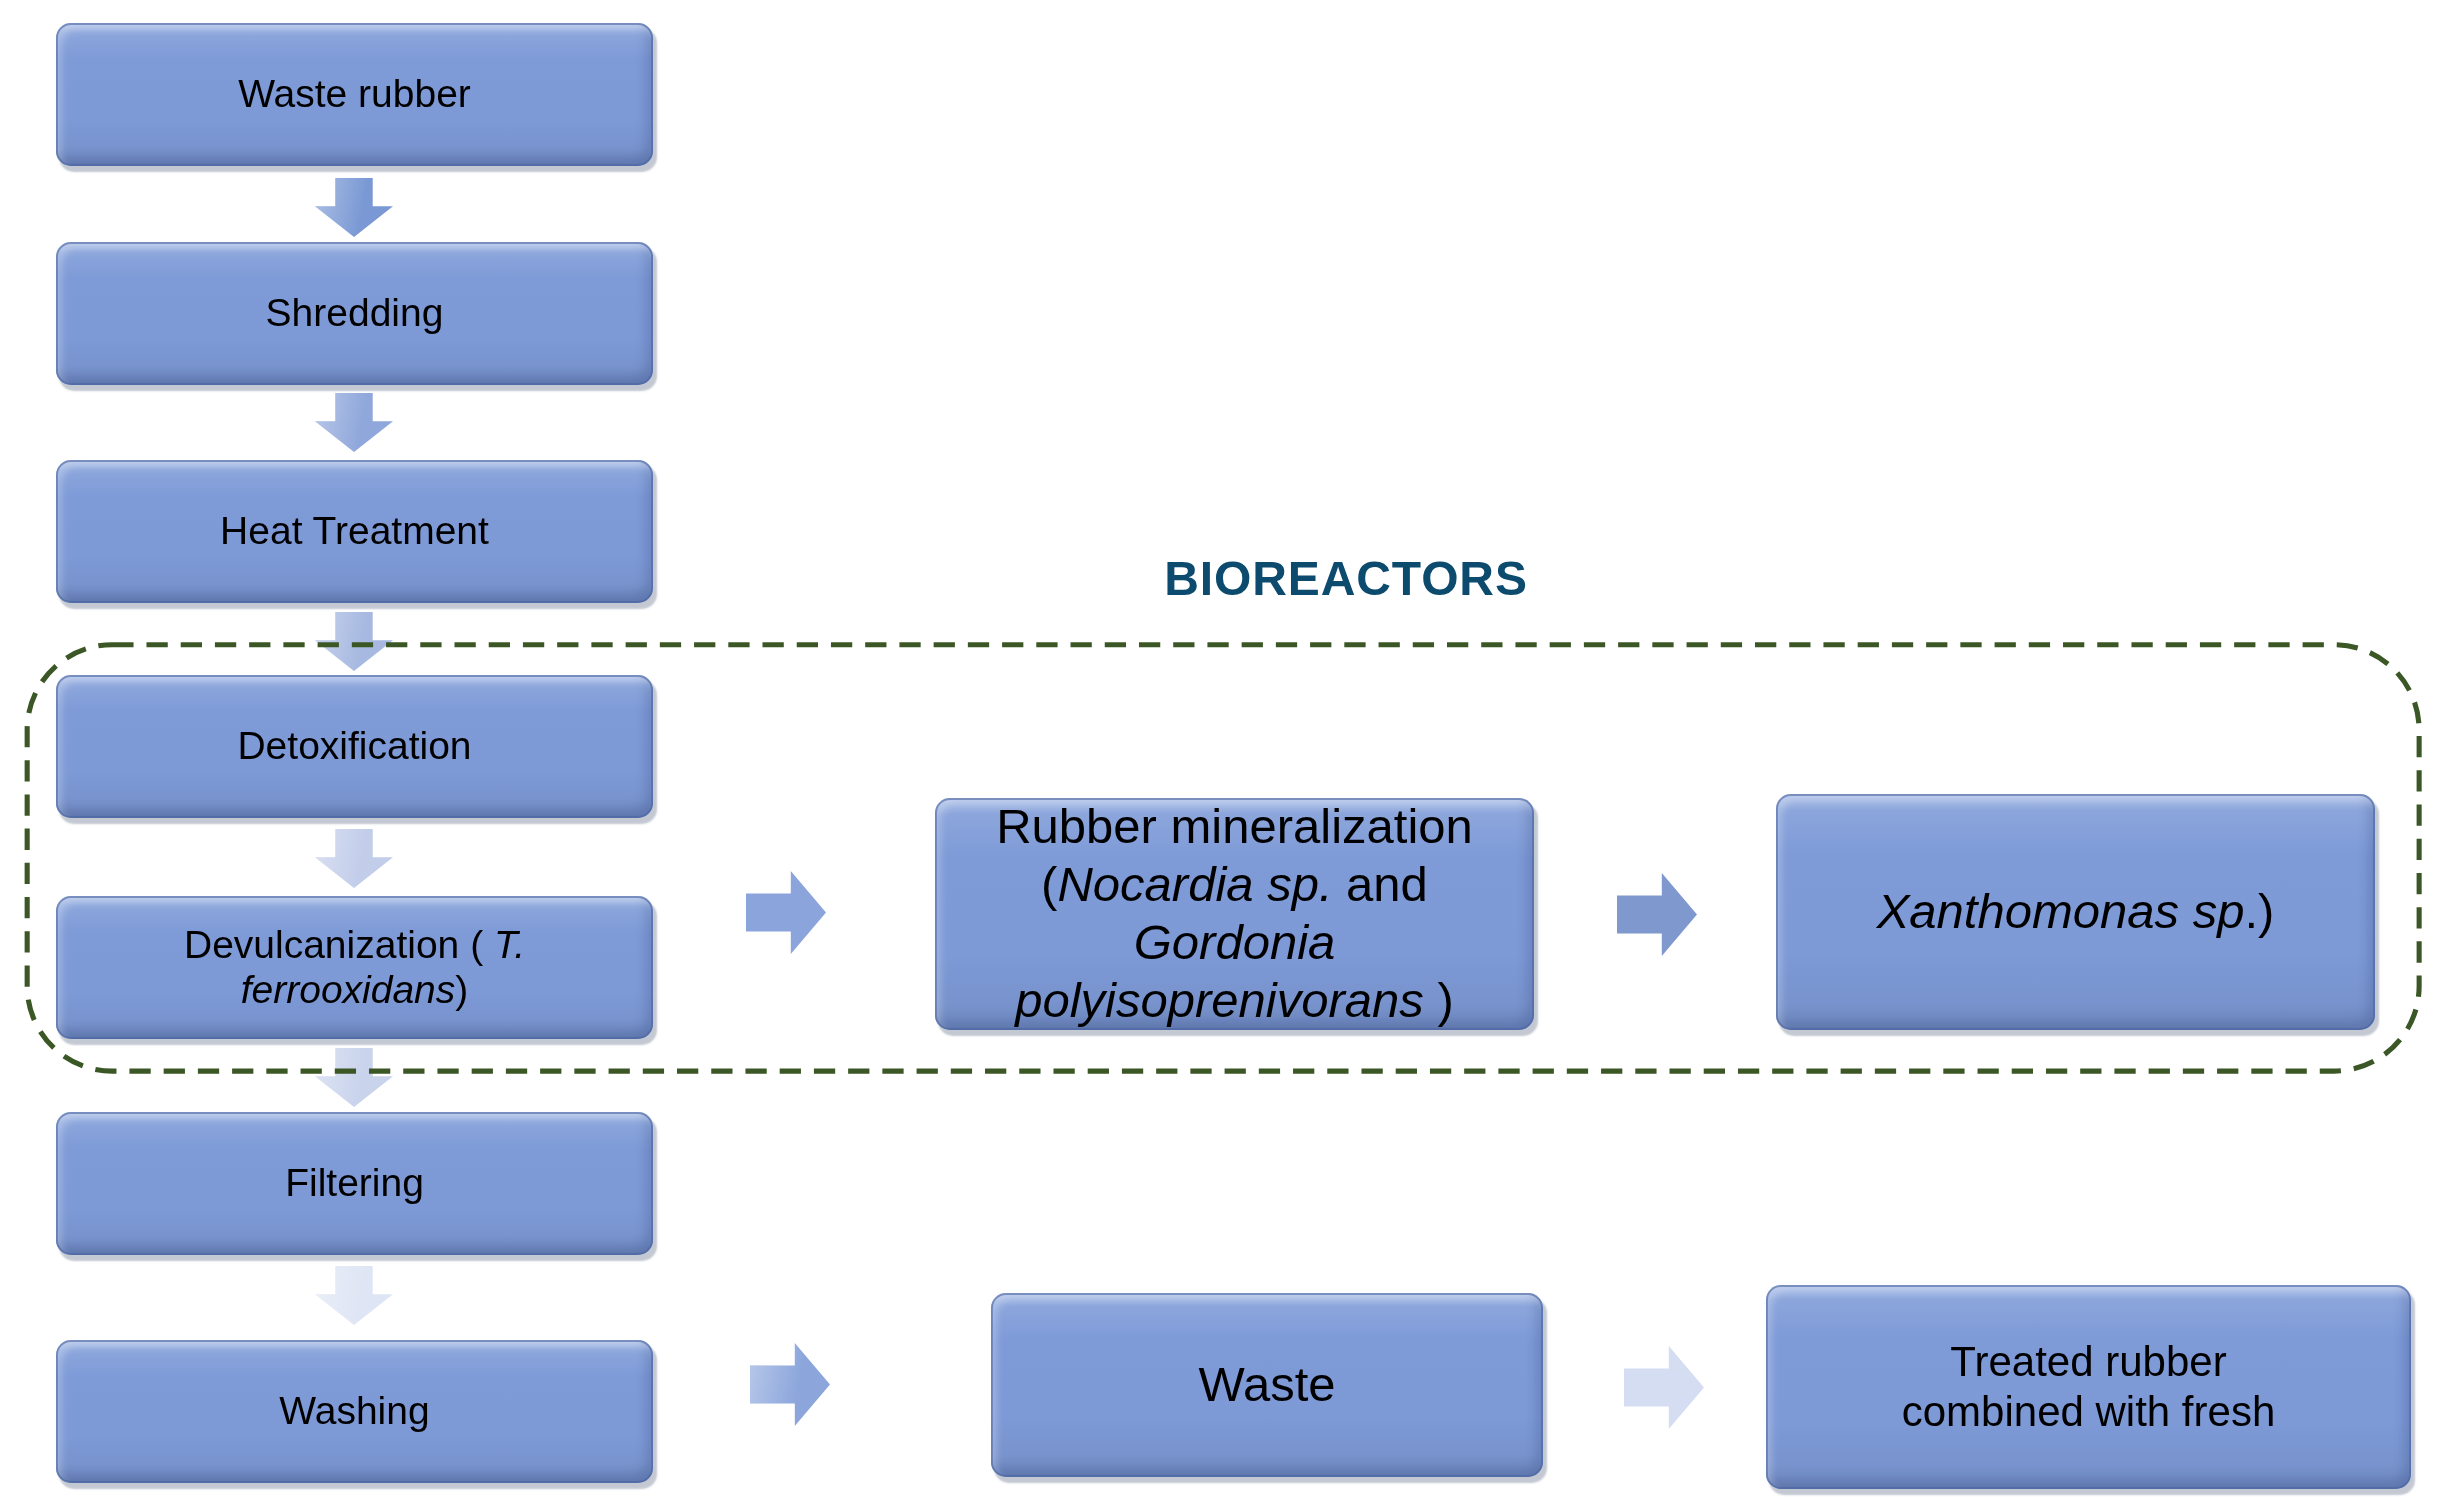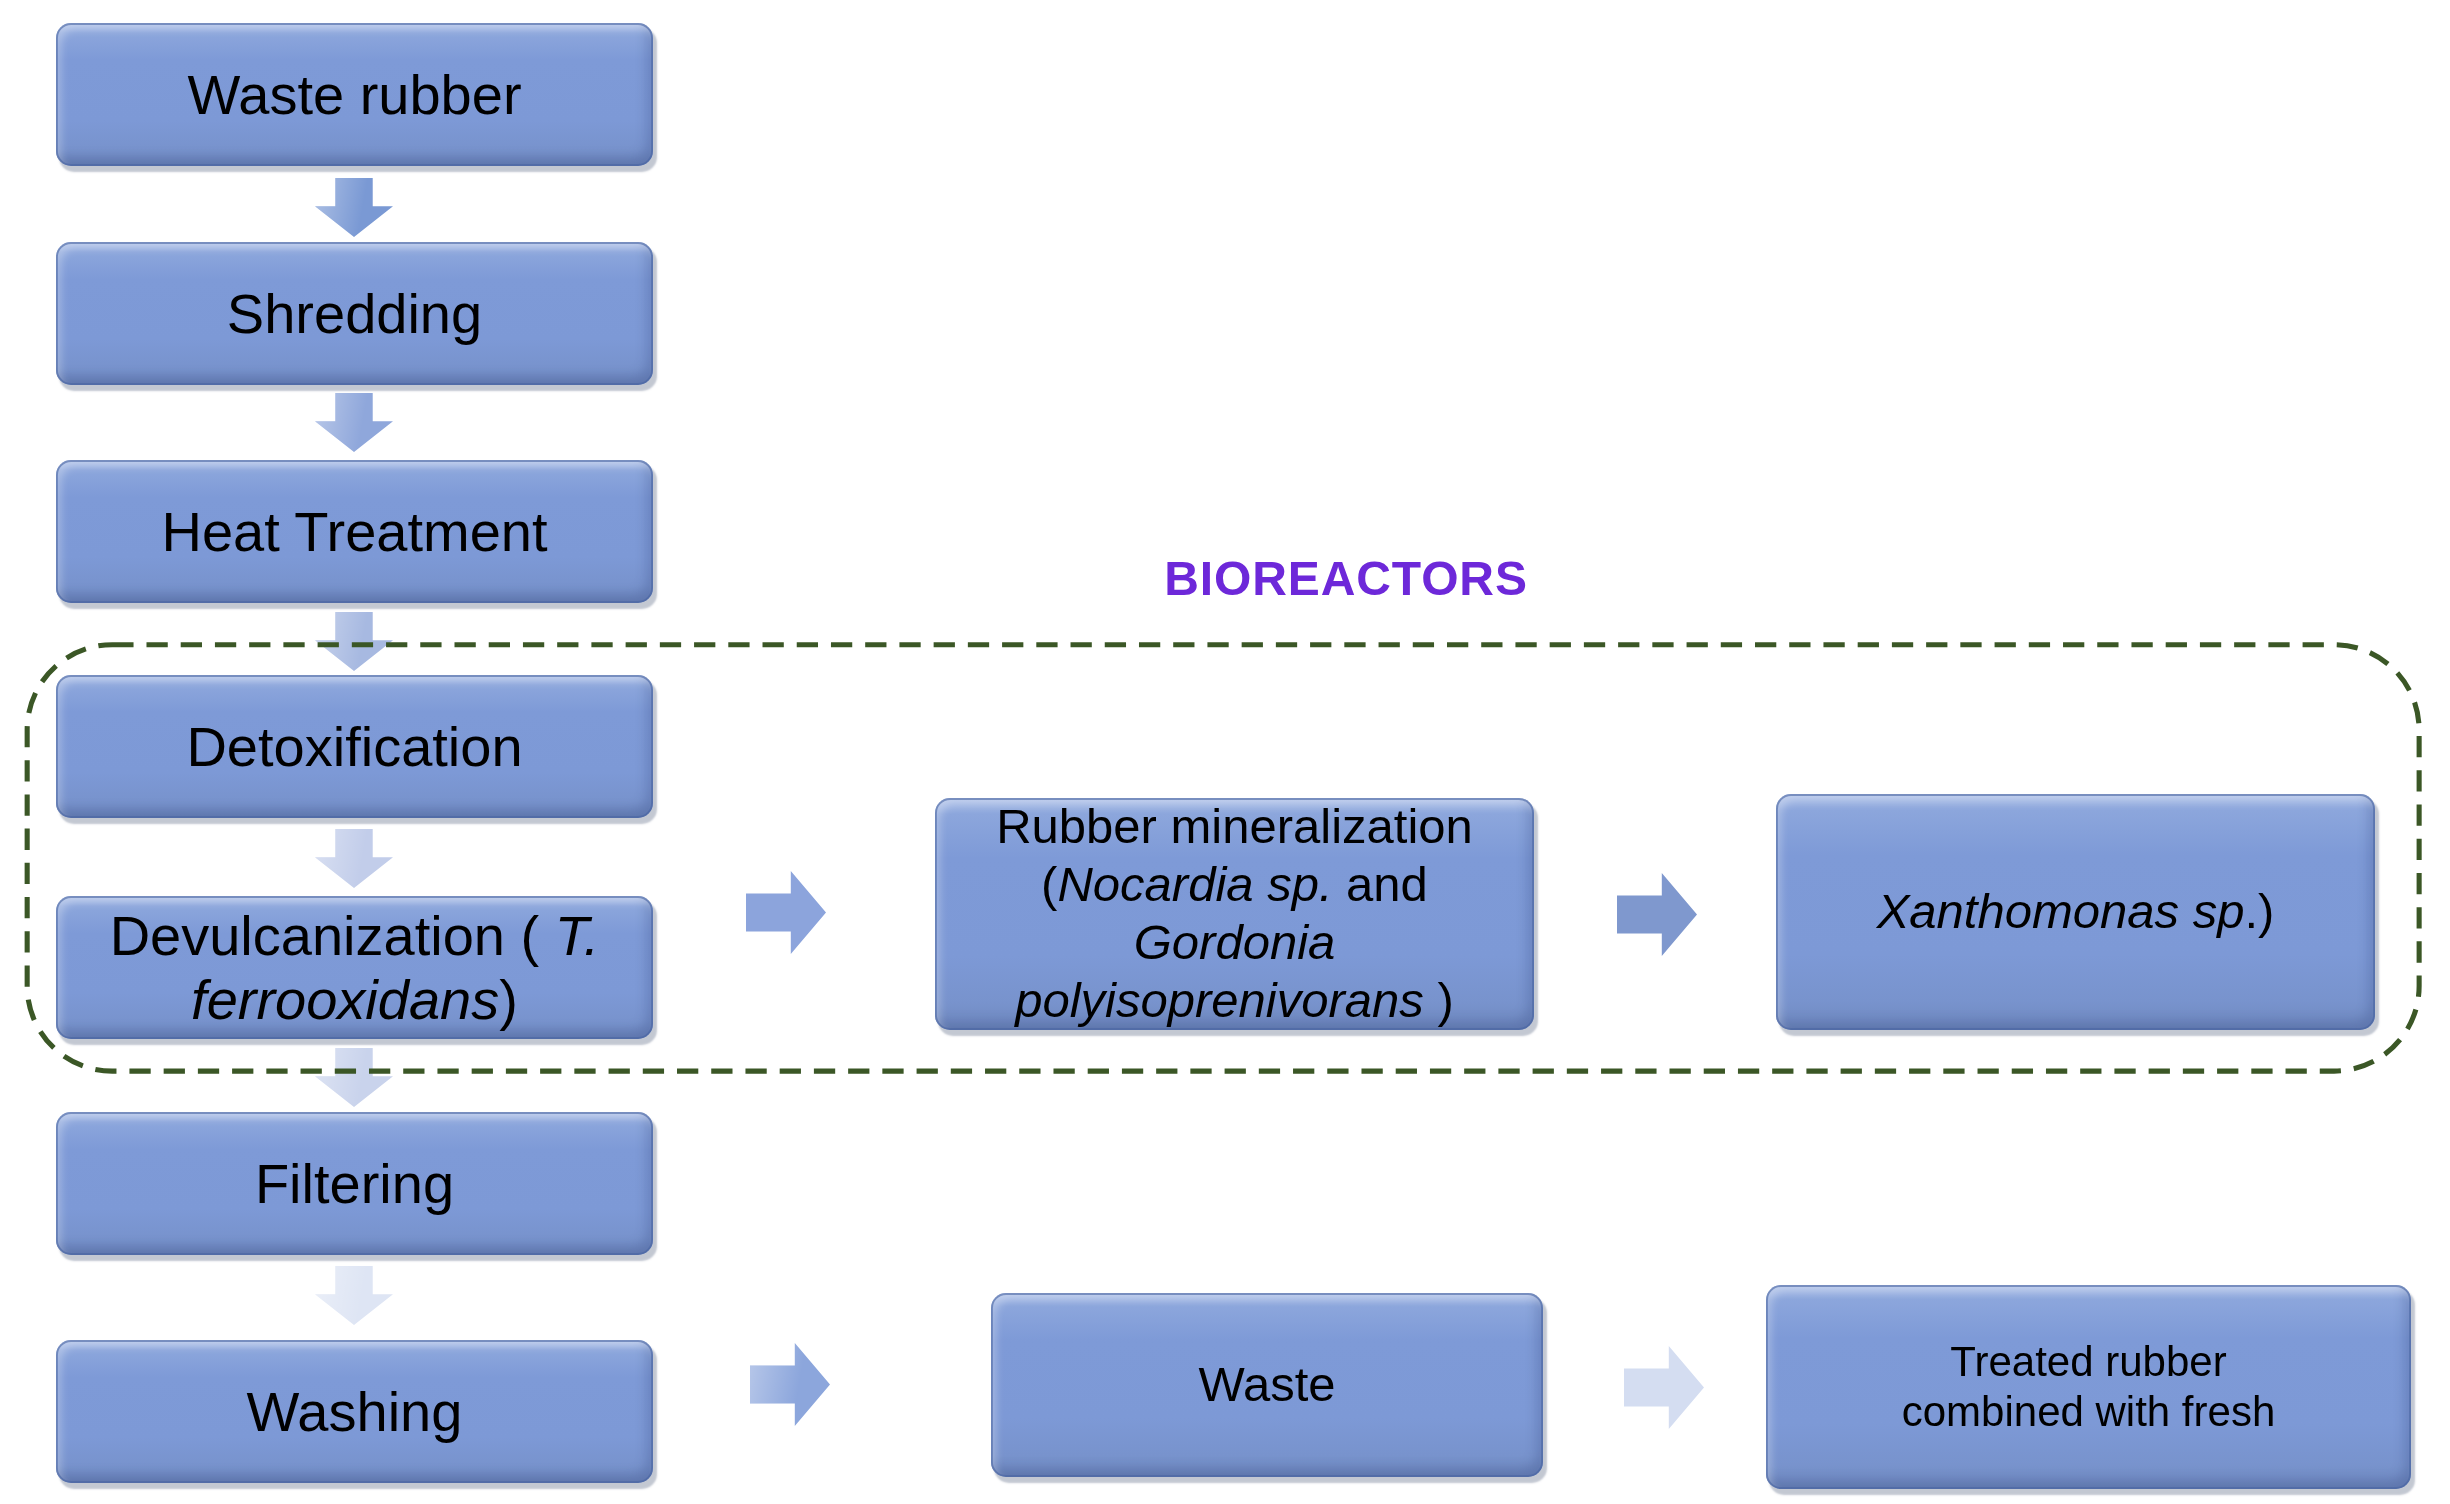--- a/index.html
+++ b/index.html
@@ -29,21 +29,21 @@
       inset 0 0 0 1.9px rgba(72, 100, 162, 0.60),
       inset 4.6px 6.5px 8.3px rgba(255, 255, 255, 0.32),
       inset -6.5px -8.3px 11px rgba(42, 62, 118, 0.25),
       3.7px 5.6px 1.9px rgba(146, 155, 173, 0.55);
     display: flex;
     align-items: center;
     justify-content: center;
     text-align: center;
     line-height: 1.14;
   }
-  .box-left  { left: 56px;  width: 597px; height: 143px; font-size: 56px; }
+  .box-left  { left: 56px;  width: 597px; height: 143px; font-size: 39px; }
   .box-mid   { font-size: 49px; line-height: 1.18; }
   .it { font-style: italic; }
   .box .txt { display: block; padding: 0 13px; }
 
   
   .darrow {
     position: absolute;
     width: 78px; height: 59px;
     clip-path: polygon(26% 0, 74% 0, 74% 48%, 100% 48%, 50% 100%, 0 48%, 26% 48%);
   }
@@ -57,21 +57,21 @@
   }
 
   
   #bioreactors-title {
     position: absolute;
     left: 1022px; top: 551px; width: 648px;
     text-align: center;
     font-size: 48px;
     font-weight: 700;
     letter-spacing: 0.9px;
-    color: #6d28d9;
+    color: #0c4a6e;
   }
 
   
   #overlay {
     position: absolute;
     left: 0; top: 0;
     pointer-events: none;
   }
 </style>
 </head>

